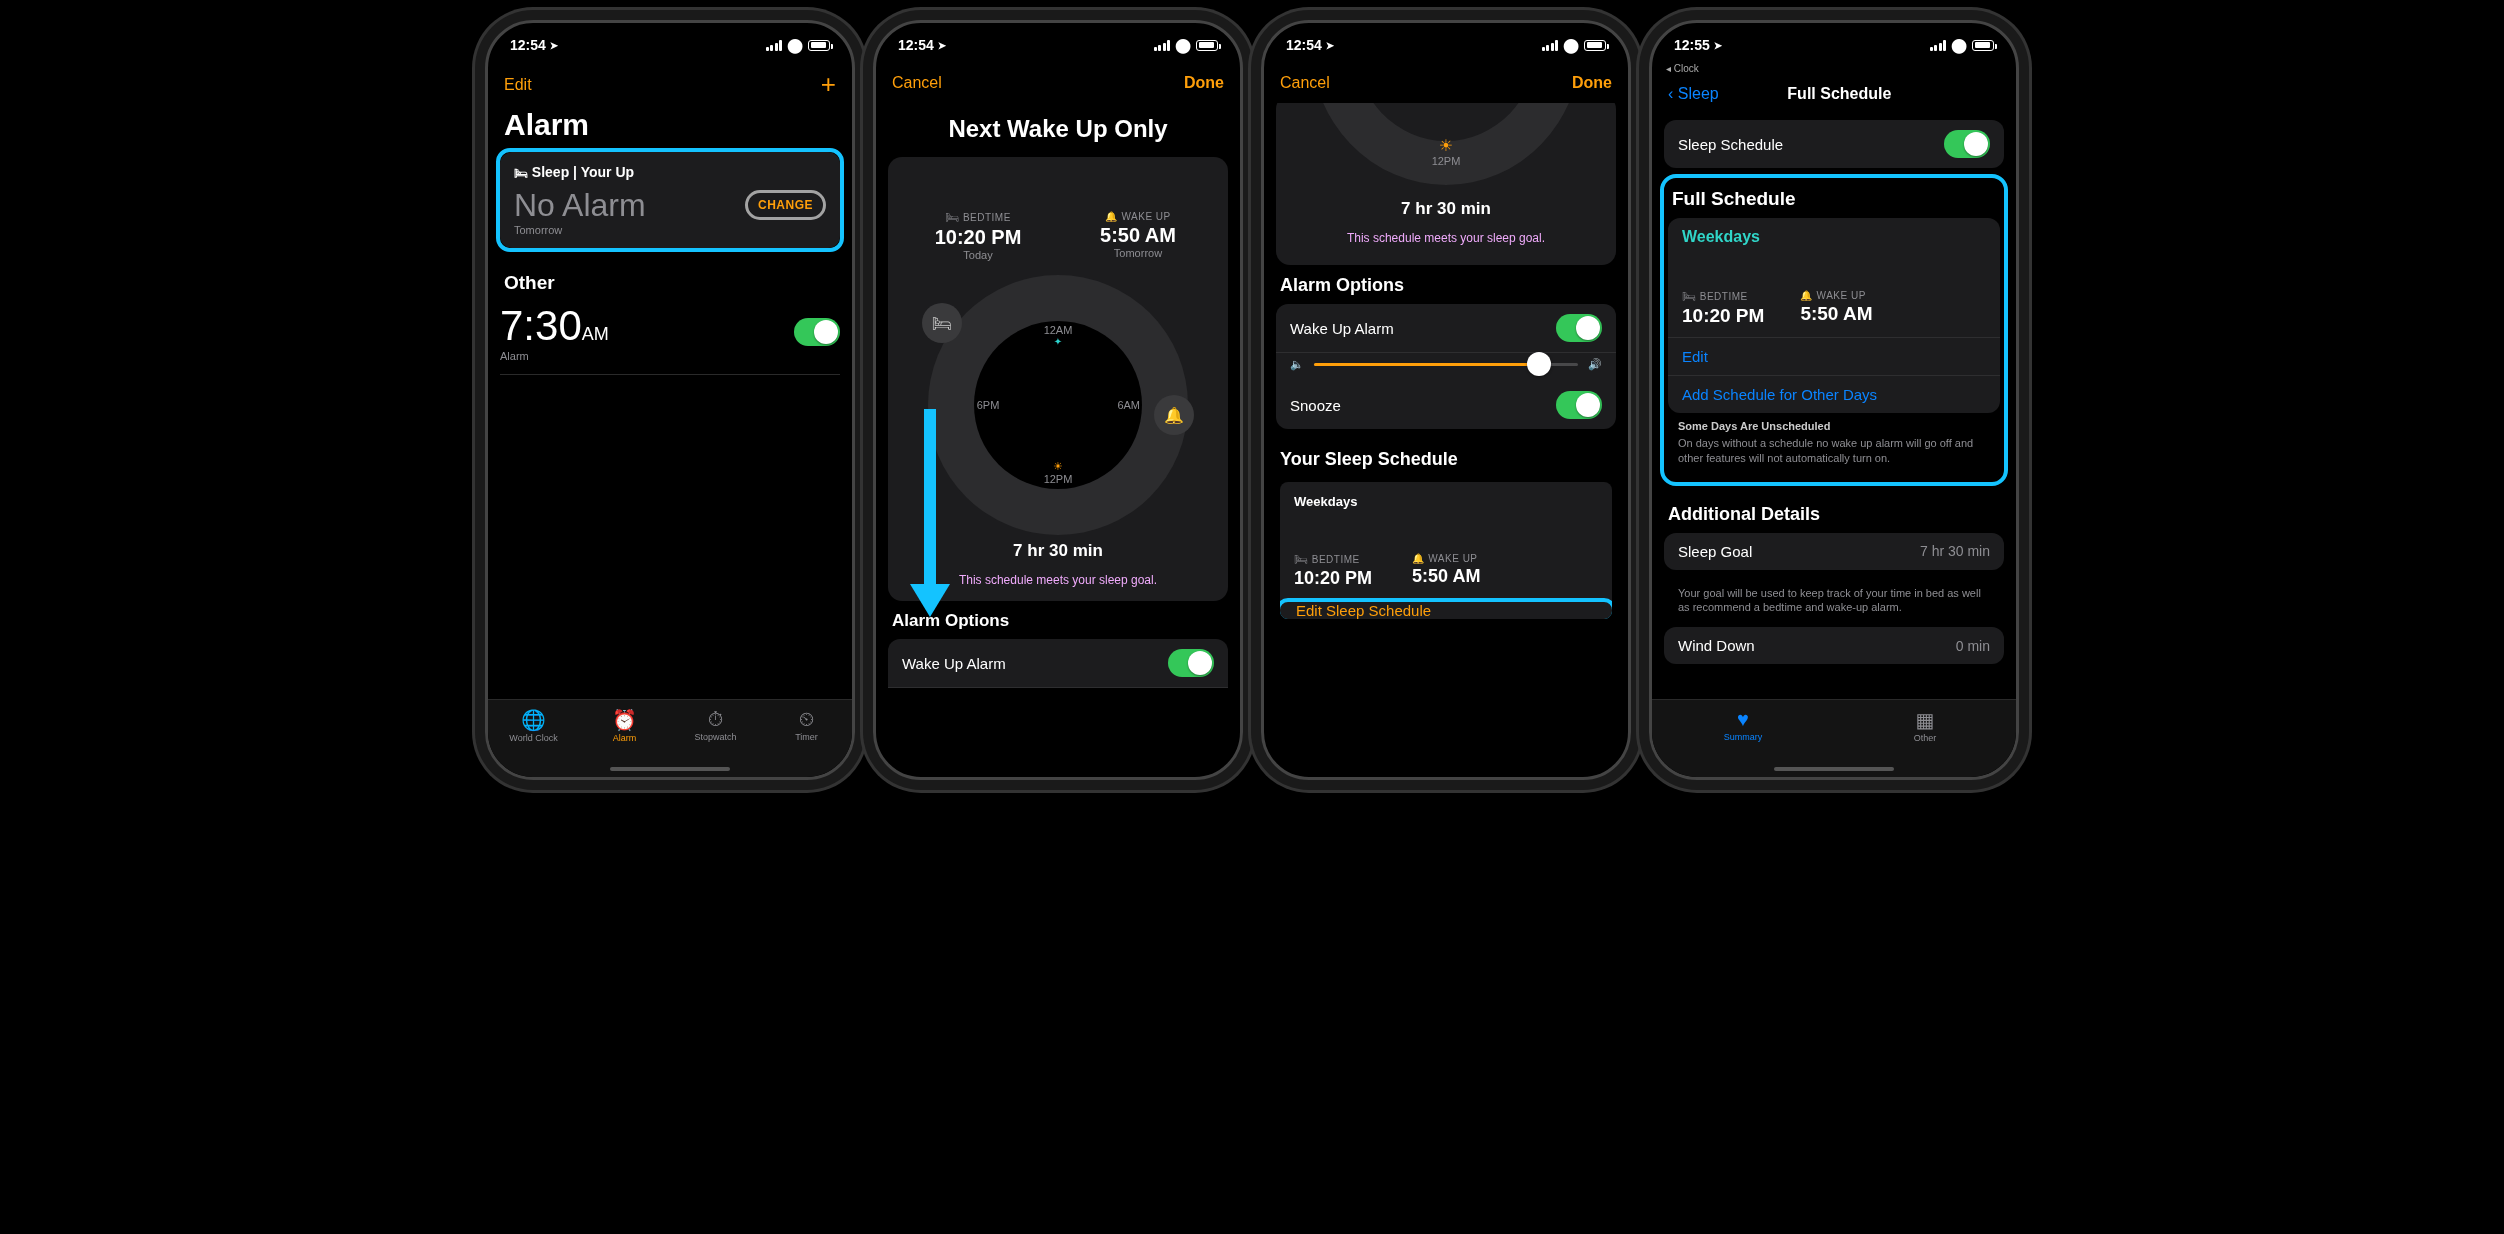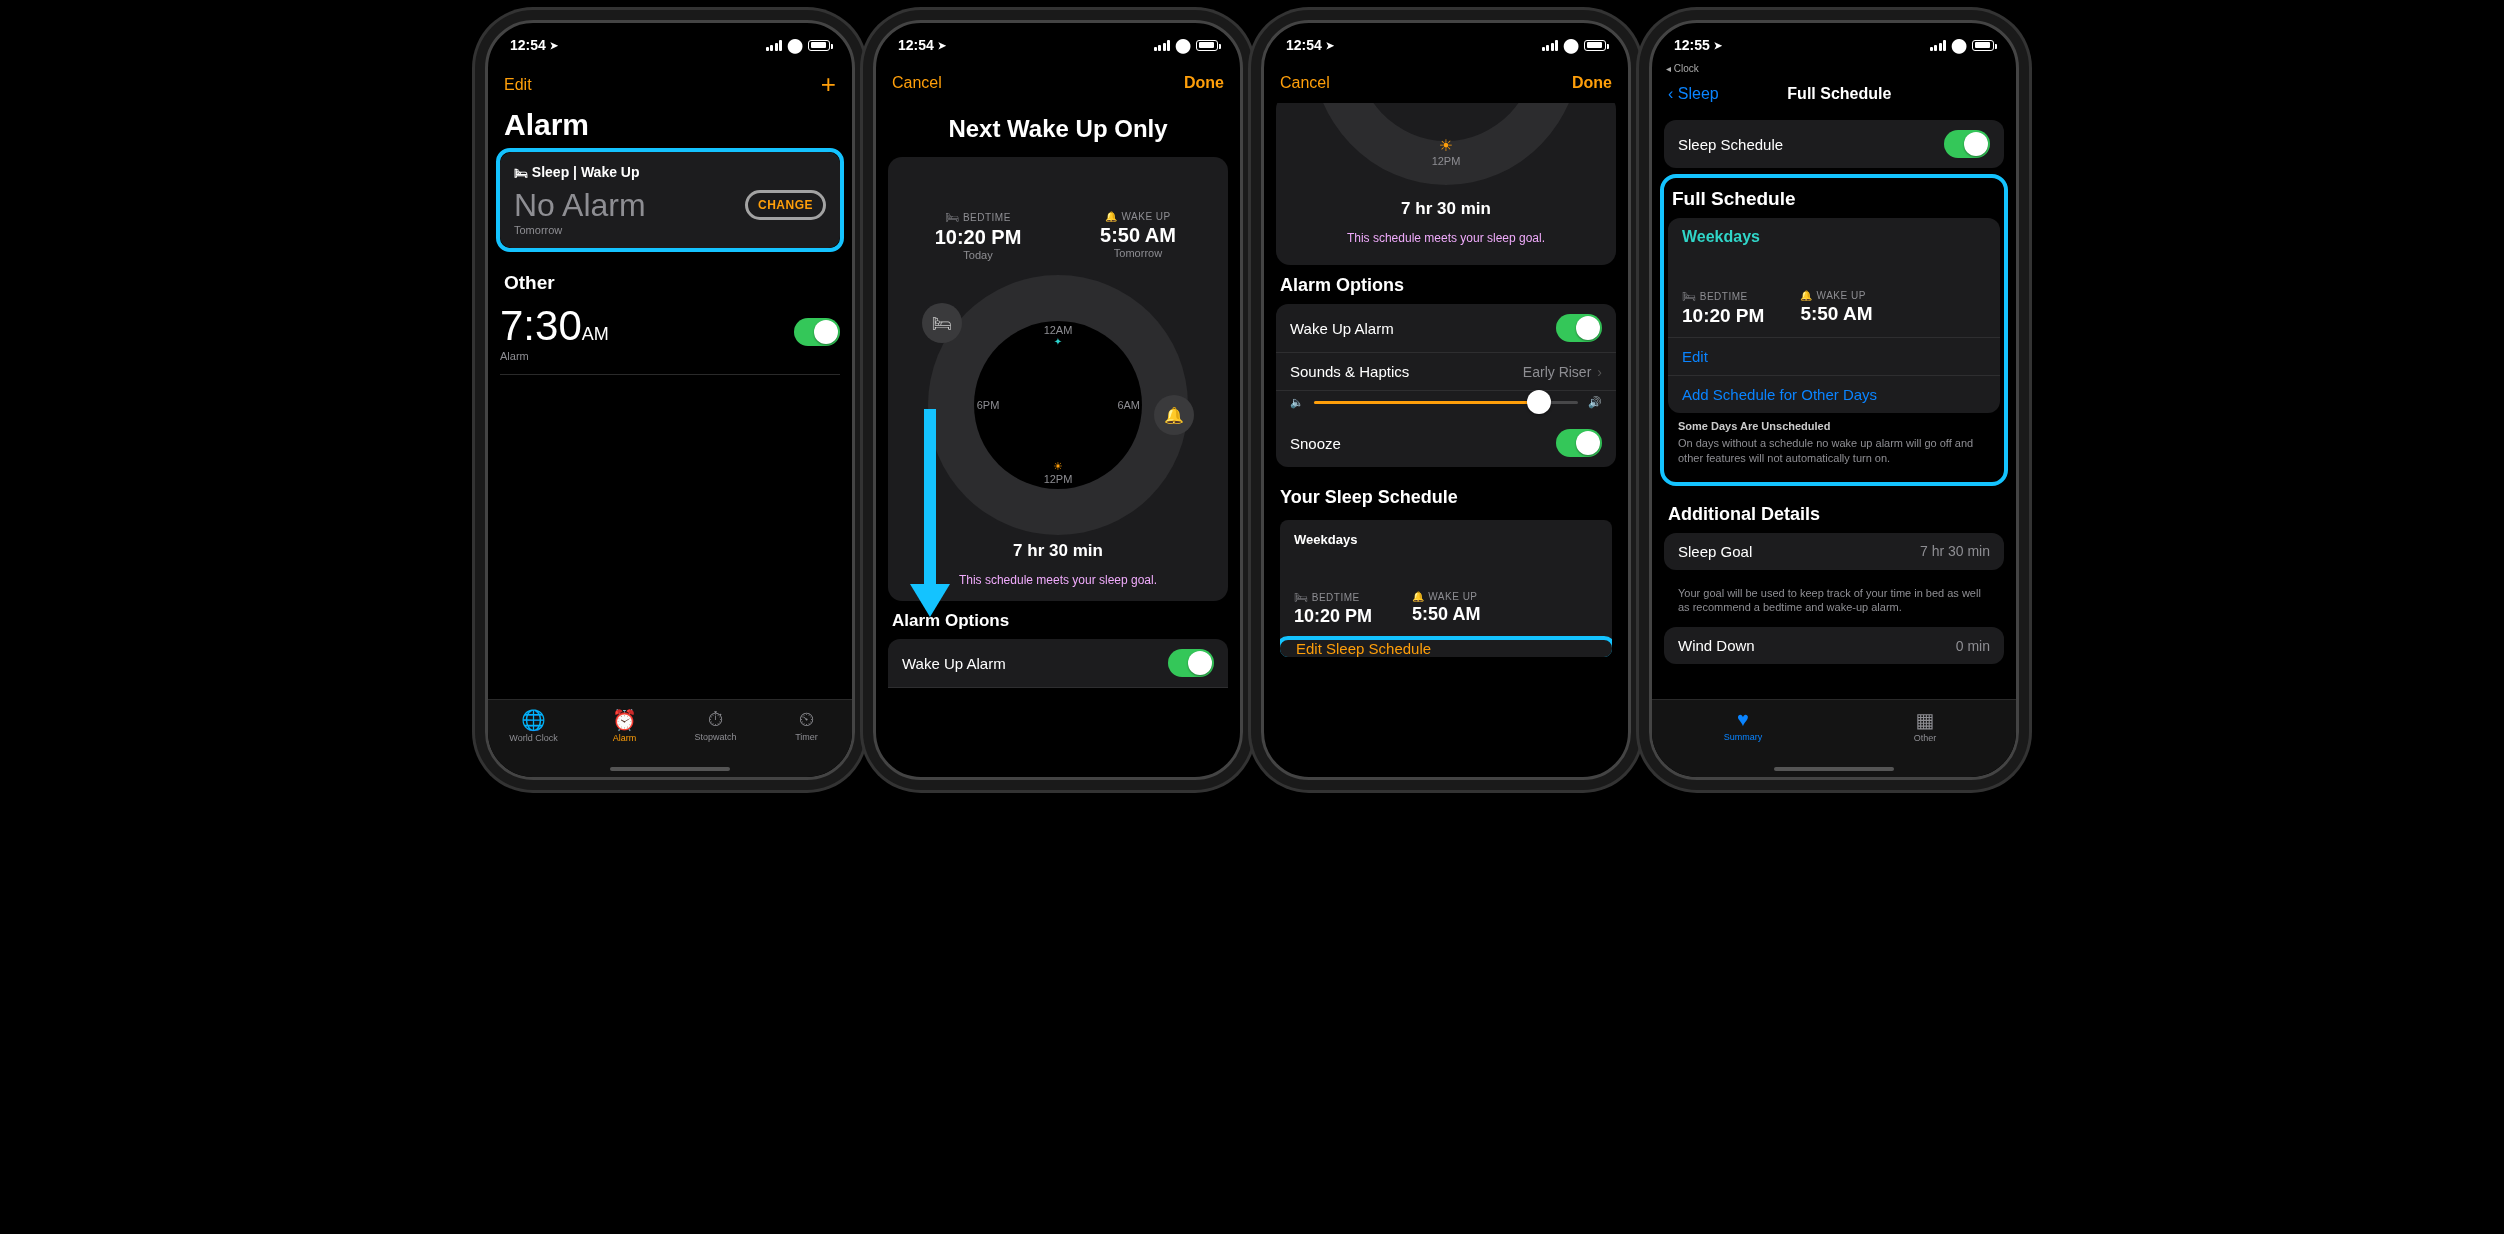--- a/index.html
+++ b/index.html
@@ -149,21 +149,21 @@
   </div>
   <div class="nav-bar">
     <span class="nav-left">Edit</span>
     <span class="plus-icon">+</span>
   </div>
   <div class="screen-content">
     <div class="large-title">Alarm</div>
 
     <div class="highlight-ring">
       <div class="card">
-        <div class="label-line"><span class="bed-icon">🛏</span> <span>Sleep | Wake Up</span></div>
+        <div class="label-line"><span class="bed-icon">🛏</span> <span>Sleep | Your Up</span></div>
         <div class="row" style="margin-top:6px">
           <span class="big-text">No Alarm</span>
           <span class="change-btn">CHANGE</span>
         </div>
         <div class="small-cap">Tomorrow</div>
       </div>
     </div>
 
     <div class="section-header">Other</div>
     <div class="row" style="border-bottom:1px solid #2a2a2a;padding-bottom:12px">
@@ -285,27 +285,20 @@
       </div>
       <div class="goal-line">7 hr 30 min</div>
       <div class="goal-sub" style="margin-bottom:6px">This schedule meets your sleep goal.</div>
     </div>
 
     <div class="section-header" style="font-size:18px">Alarm Options</div>
     <div class="list-group">
       <div class="list-item">
         <span class="list-label">Wake Up Alarm</span>
         <div class="switch"></div>
-      </div>
-      <div class="list-item">
-        <span class="list-label">Sounds &amp; Haptics</span>
-        <span class="list-value">
-            <span>Early Riser</span> 
-            <span class="chevron">›</span>
-          </span>
       </div>
       <div class="slider">
         <span class="speaker">🔈</span>
         <div class="slider-track">
             <div class="slider-fill"></div>
             <div class="slider-thumb"></div>
           </div>
         <span class="speaker">🔊</span>
       </div>
       <div class="list-item">

